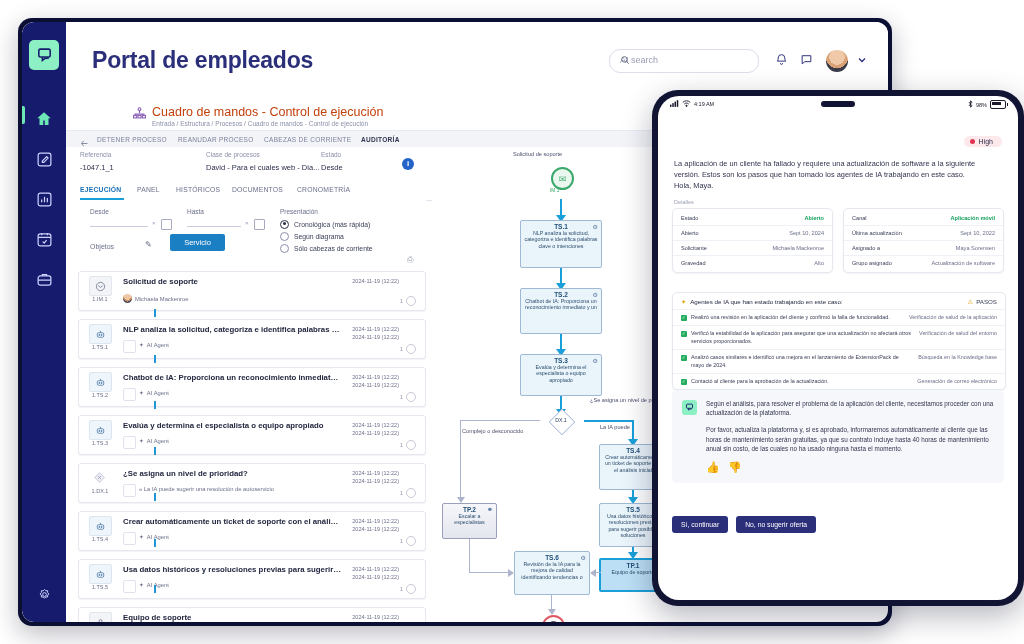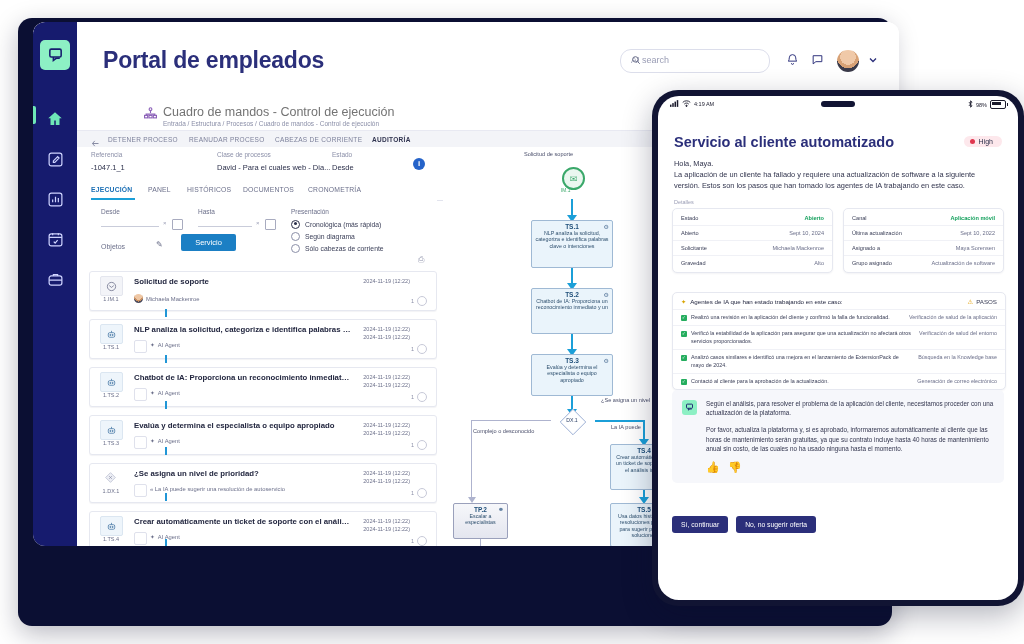--- a/index.html
+++ b/index.html
@@ -2,41 +2,41 @@
 <html><head>
 <meta charset="utf-8">
 <style>
   html,body{margin:0;padding:0;background:#ffffff;}
   body{width:1024px;height:644px;overflow:hidden;font-family:"Liberation Sans",sans-serif;}
   .root{position:relative;width:1024px;height:644px;background:#ffffff;}
 
   
   .laptop{position:absolute;left:18px;top:18px;width:874px;height:608px;border-radius:14px;background:#0b0f33;
           box-shadow:0 8px 26px rgba(10,12,40,.28);}
-  .screen{position:absolute;left:15px;top:4px;width:866px;height:524px;border-radius:12px;background:#ffffff;overflow:hidden;}
+  .screen{position:absolute;left:4px;top:4px;width:866px;height:600px;border-radius:12px;background:#ffffff;overflow:hidden;}
 
   
   .rail{position:absolute;left:0;top:0;width:44px;height:600px;background:#161b6e;border-top-left-radius:12px;border-bottom-left-radius:12px;}
   .rail .logo{position:absolute;left:7px;top:18px;width:30px;height:30px;border-radius:5px;background:#8df0c4;display:flex;align-items:center;justify-content:center;}
   .rail .ri{position:absolute;left:10px;width:24px;height:24px;display:flex;align-items:center;justify-content:center;}
   .rail .marker{position:absolute;left:0;top:84px;width:3px;height:18px;background:#6ee7b7;border-radius:0 2px 2px 0;}
 
   
   .hdr{position:absolute;left:44px;top:0;width:822px;height:78px;background:#fff;border-bottom:1px solid #e8e9f2;}
   .hdr h1{position:absolute;left:26px;top:38px;transform:translateY(-50%);margin:0;font-size:23px;font-weight:700;color:#2b2f7a;letter-spacing:-.2px;}
   .search{position:absolute;right:129px;top:39px;transform:translateY(-50%);width:148px;height:22px;border:1px solid #dcdeeb;border-radius:11px;background:#fff;}
   .search span{position:absolute;left:10px;top:5px;font-size:9px;color:#9a9db5;}
   .search .mag{position:absolute;right:8px;top:5px;}
   .hicon{position:absolute;top:39px;transform:translateY(-50%);}
   .avatar{position:absolute;right:40px;top:39px;transform:translateY(-50%);width:22px;height:22px;border-radius:50%;
           background:radial-gradient(circle at 50% 32%,#f0c9a8 0 42%,#d8a276 42% 60%,#3b3b4a 60% 100%);overflow:hidden;}
 
   
   .sub{position:absolute;left:44px;top:78px;width:822px;height:30px;background:#fff;}
-  .sub .tt{position:absolute;left:86px;top:5px;font-size:12.5px;color:#737373;}
+  .sub .tt{position:absolute;left:86px;top:5px;font-size:12.5px;color:#c2410c;}
   .sub .bc{position:absolute;left:86px;top:20px;font-size:6.5px;color:#8b8fa8;}
   .sub .orgicon{position:absolute;left:66px;top:6px;}
 
   .toolbar{position:absolute;left:44px;top:108px;width:822px;height:17px;background:#f3f4f8;border-top:1px solid #e8e9f2;border-bottom:1px solid #e8e9f2;}
   .toolbar .tb{position:absolute;top:5px;font-size:6.5px;letter-spacing:.3px;color:#7d819b;text-transform:uppercase;}
   .toolbar .tb.active{color:#30334f;font-weight:700;}
   .toolbar .sq{position:absolute;right:14px;top:3px;width:11px;height:11px;border:1px solid #b9bcd0;border-radius:2px;color:#7d819b;font-size:6px;text-align:center;line-height:11px;}
 
   
   .meta{position:absolute;left:44px;top:125px;width:822px;height:35px;background:#fff;}
@@ -642,29 +642,28 @@
         <span>
           <svg width="5" height="8" viewBox="0 0 6 10" fill="none" stroke="#1a1a2c" stroke-width="1">
                 <path d="M1 2.5L5 7.5 3 9V1l2 1.5L1 7.5"></path>
               </svg>
         </span>
         <span>98%</span>
         <span class="batt"></span>
       </span>
     </div>
 
-    <div class="ptitle">Servicio al cliente automatizado</div>
     <div class="pill">
       <span class="pd"></span>
       <span>High</span>
     </div>
 
     <div class="pbody">
+      <div>La aplicación de un cliente ha fallado y requiere una actualización de software a la siguiente versión. Estos son los pasos que han tomado los agentes de IA trabajando en este caso.</div>
       <div>Hola, Maya.</div>
-      <div>La aplicación de un cliente ha fallado y requiere una actualización de software a la siguiente versión. Estos son los pasos que han tomado los agentes de IA trabajando en este caso.</div>
     </div>
     <div class="plabel">Detalles</div>
 
     <div class="cards2">
       <div class="dcard">
         <div class="drow">
           <span class="dk">Estado</span>
           <span class="dv green">Abierto</span>
         </div>
         <div class="drow">

